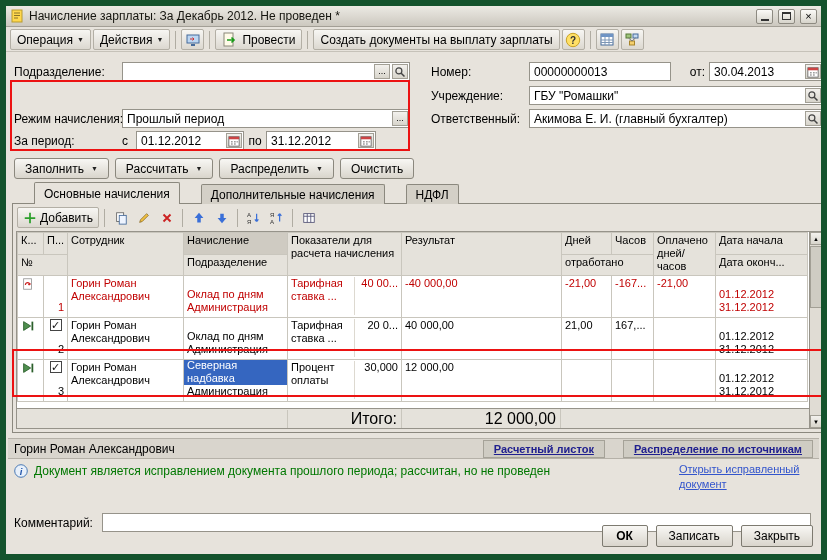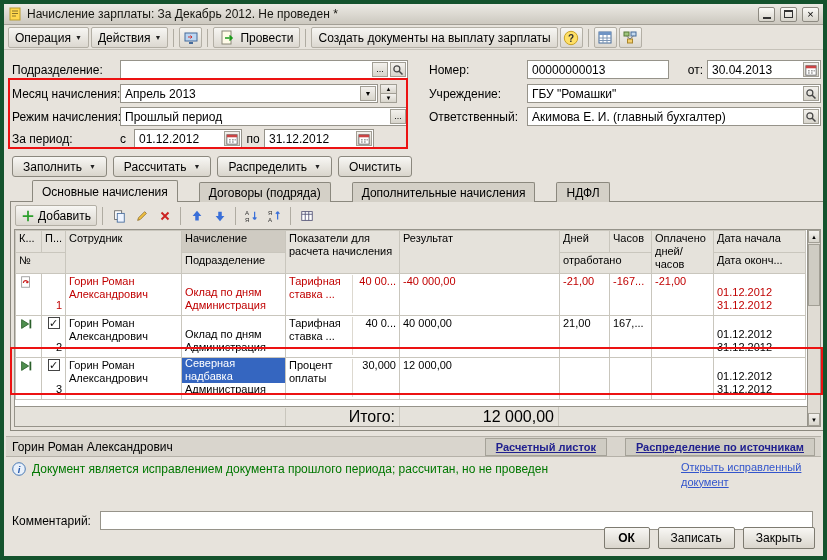--- a/index.html
+++ b/index.html
@@ -1,20 +1,20 @@
 <!DOCTYPE html>
 <html><head>
 <meta charset="utf-8">
 <style>
   * { box-sizing: border-box; margin: 0; padding: 0; }
   html,body { width: 827px; height: 560px; }
   body { font-family: "Liberation Sans", sans-serif; background: #9a978e; }
 
   .window { position: relative; width: 827px; height: 560px; background: #e7e3dc;
-            border: 4px solid #14532d; font-size: 12px; color: #000; overflow: hidden; padding-left: 42px; }
+            border: 6px solid #14532d; font-size: 12px; color: #000; overflow: hidden; padding-left: 42px; }
 
   
   .titlebar { position: absolute; top: 0; left: 0; right: 0; height: 21px;
               background: linear-gradient(#eceae4, #ccc8bf); border-bottom: 1px solid #a39f96;
               display: flex; align-items: center; gap: 5px; padding: 0 4px; }
   .titlebar .title { flex: 1; white-space: nowrap; overflow: hidden; color: #15150f; }
   .win-btn { width: 17px; height: 15px; border: 1px solid #8d8a81; border-radius: 2px;
              background: linear-gradient(#fbfaf7, #d7d4cb); display: flex; align-items: center;
              justify-content: center; font-size: 11px; line-height: 1; cursor: default; }
   .glyph-min { width: 8px; height: 2px; background: #333; margin-top: 7px; }
@@ -233,33 +233,20 @@
       <span class="mini-btn">...</span>
       <span class="mini-btn">
         <svg class="i12" viewBox="0 0 16 16">
             <circle cx="6.5" cy="6.5" r="4" fill="none" stroke="#444" stroke-width="1.6"></circle>
             <line x1="9.6" y1="9.6" x2="14" y2="14" stroke="#444" stroke-width="2"></line>
           </svg>
       </span>
     </span>
   </div>
 
-  <div class="f-row" style="left:8px; top:80px; width:396px;">
-    <span class="f-label" style="width:108px;">Месяц начисления:</span>
-    <span class="field" style="flex:none; width:258px;">
-      <span class="val">Апрель 2013</span>
-      <span class="mini-btn drp">
-          <span>▼</span>
-        </span>
-    </span>
-    <span class="spinner">
-      <span class="spin-half">▲</span>
-      <span class="spin-half">▼</span>
-    </span>
-  </div>
 
   <div class="f-row" style="left:8px; top:103px; width:396px;">
     <span class="f-label" style="width:108px;">Режим начисления:</span>
     <span class="field">
       <span class="val">Прошлый период</span>
       <span class="mini-btn">...</span>
     </span>
   </div>
 
   <div class="f-row" style="left:8px; top:125px; width:396px;">
@@ -345,21 +332,20 @@
       <span>Распределить</span>
       <span class="drop-arrow">▼</span>
     </span>
     <span class="cmd-btn">
       <span>Очистить</span>
     </span>
   </div>
 
   <div class="tabs">
     <span class="tab active">Основные начисления</span>
-    <span class="tab">Договоры (подряда)</span>
     <span class="tab">Дополнительные начисления</span>
     <span class="tab">НДФЛ</span>
   </div>
 
   <div class="panel">
 
     <div class="grid-toolbar">
       <span class="gt-btn">
         <svg class="i14" viewBox="0 0 16 16">
             <path d="M7 2h2v5h5v2H9v5H7V9H2V7h5z" fill="#2ca02c"></path>
@@ -509,21 +495,21 @@
             <td>Горин Роман Александрович</td>
             <td>
               <div class="two-line">
                 <span>Оклад по дням</span>
                 <span>Администрация</span>
               </div>
             </td>
             <td>
               <div class="ind-cell">
                 <span class="ind-name">Тарифная ставка ...</span>
-                <span class="ind-val">40 0...</span>
+                <span class="ind-val">20 0...</span>
               </div>
             </td>
             <td class="num-r">40 000,00</td>
             <td class="num-r">21,00</td>
             <td class="num-r">167,...</td>
             <td class="num-r"></td>
             <td>
               <div class="two-line">
                 <span>01.12.2012</span>
                 <span>31.12.2012</span>

